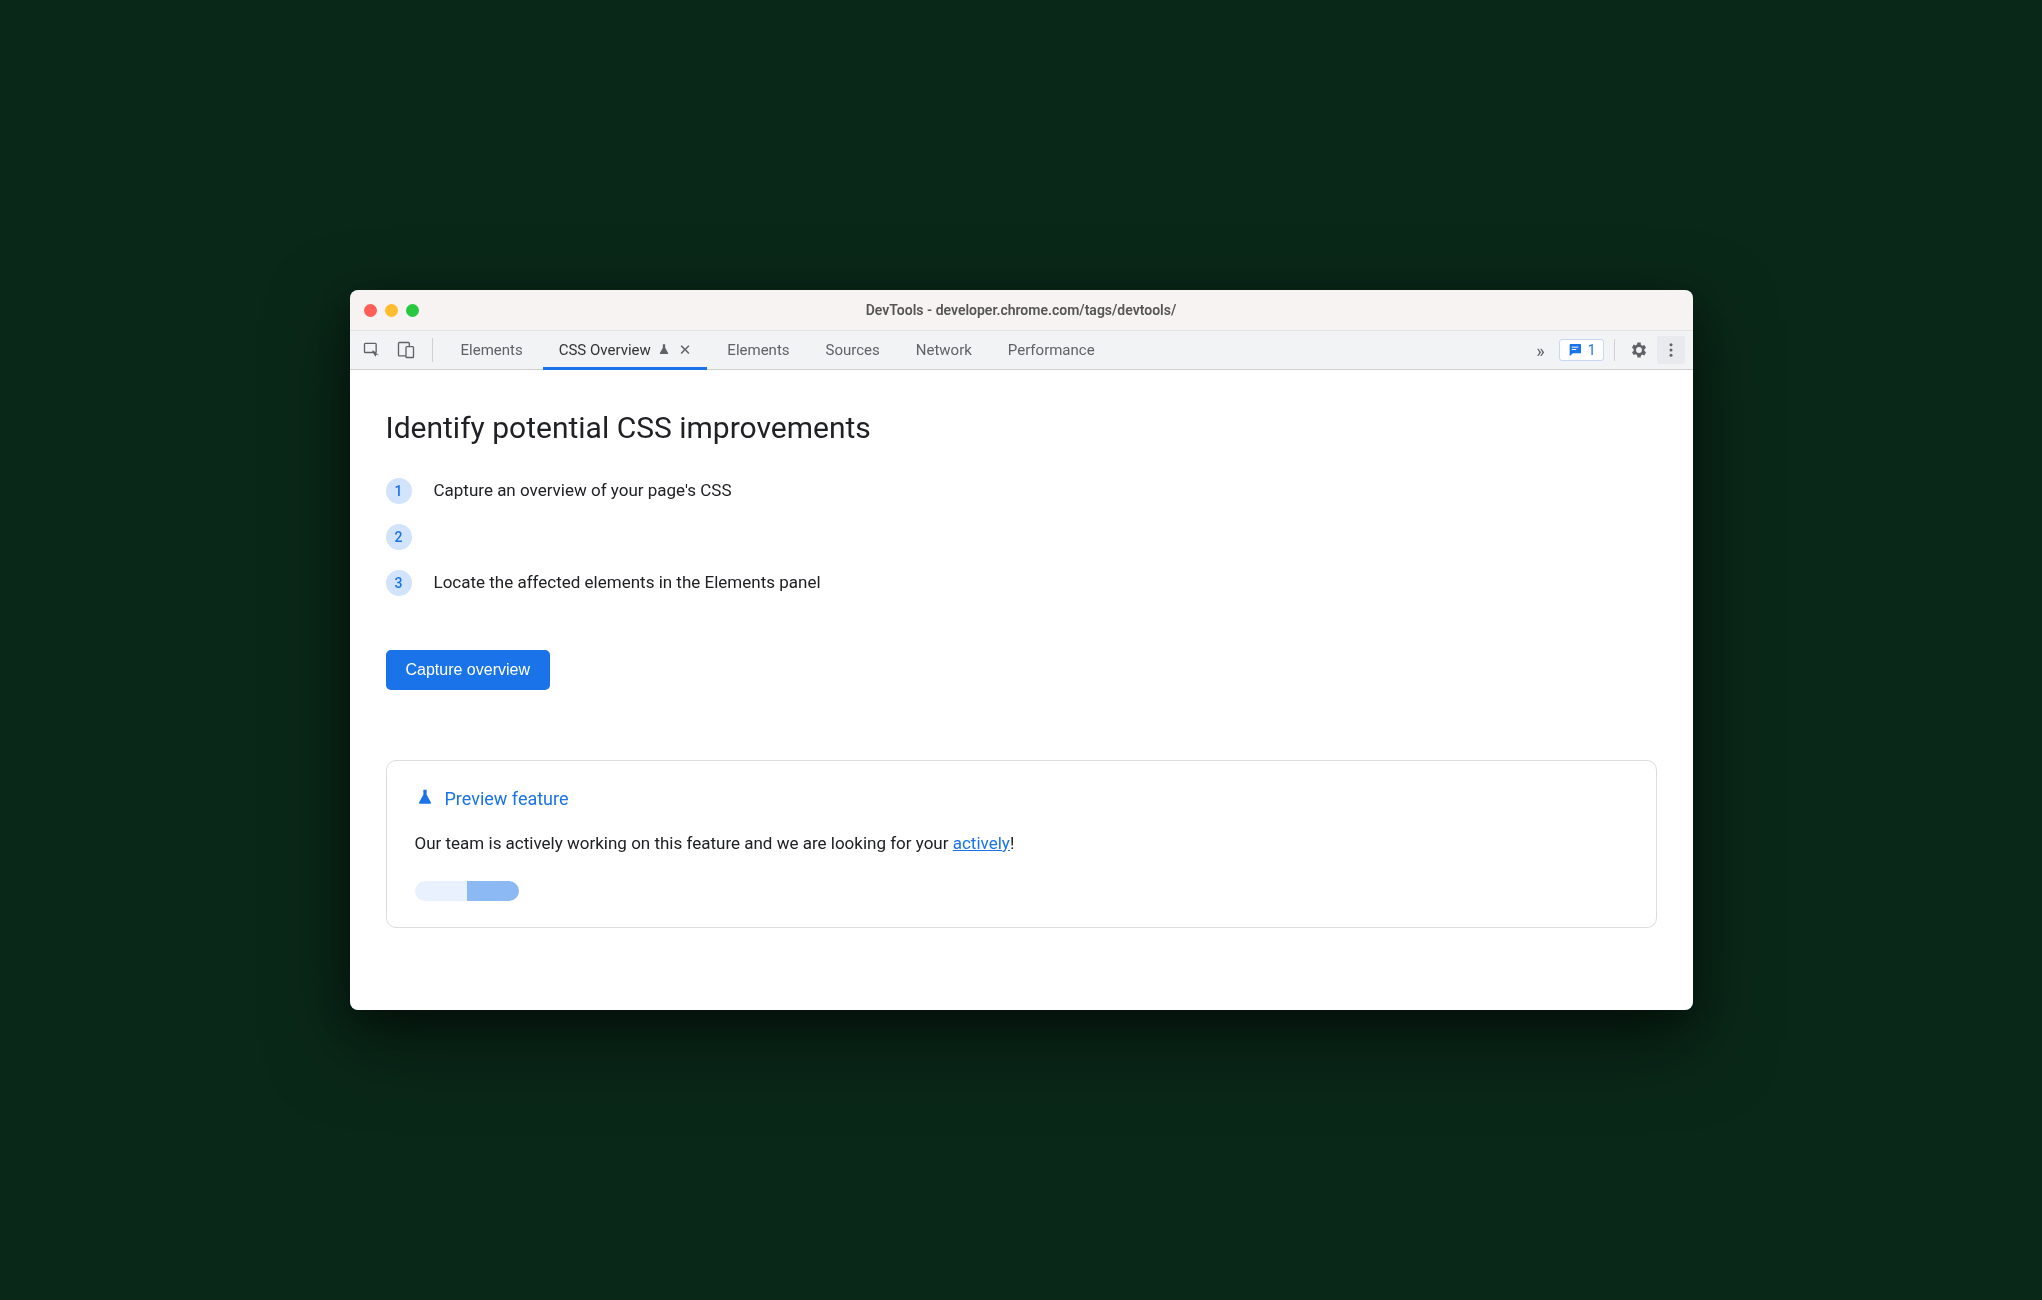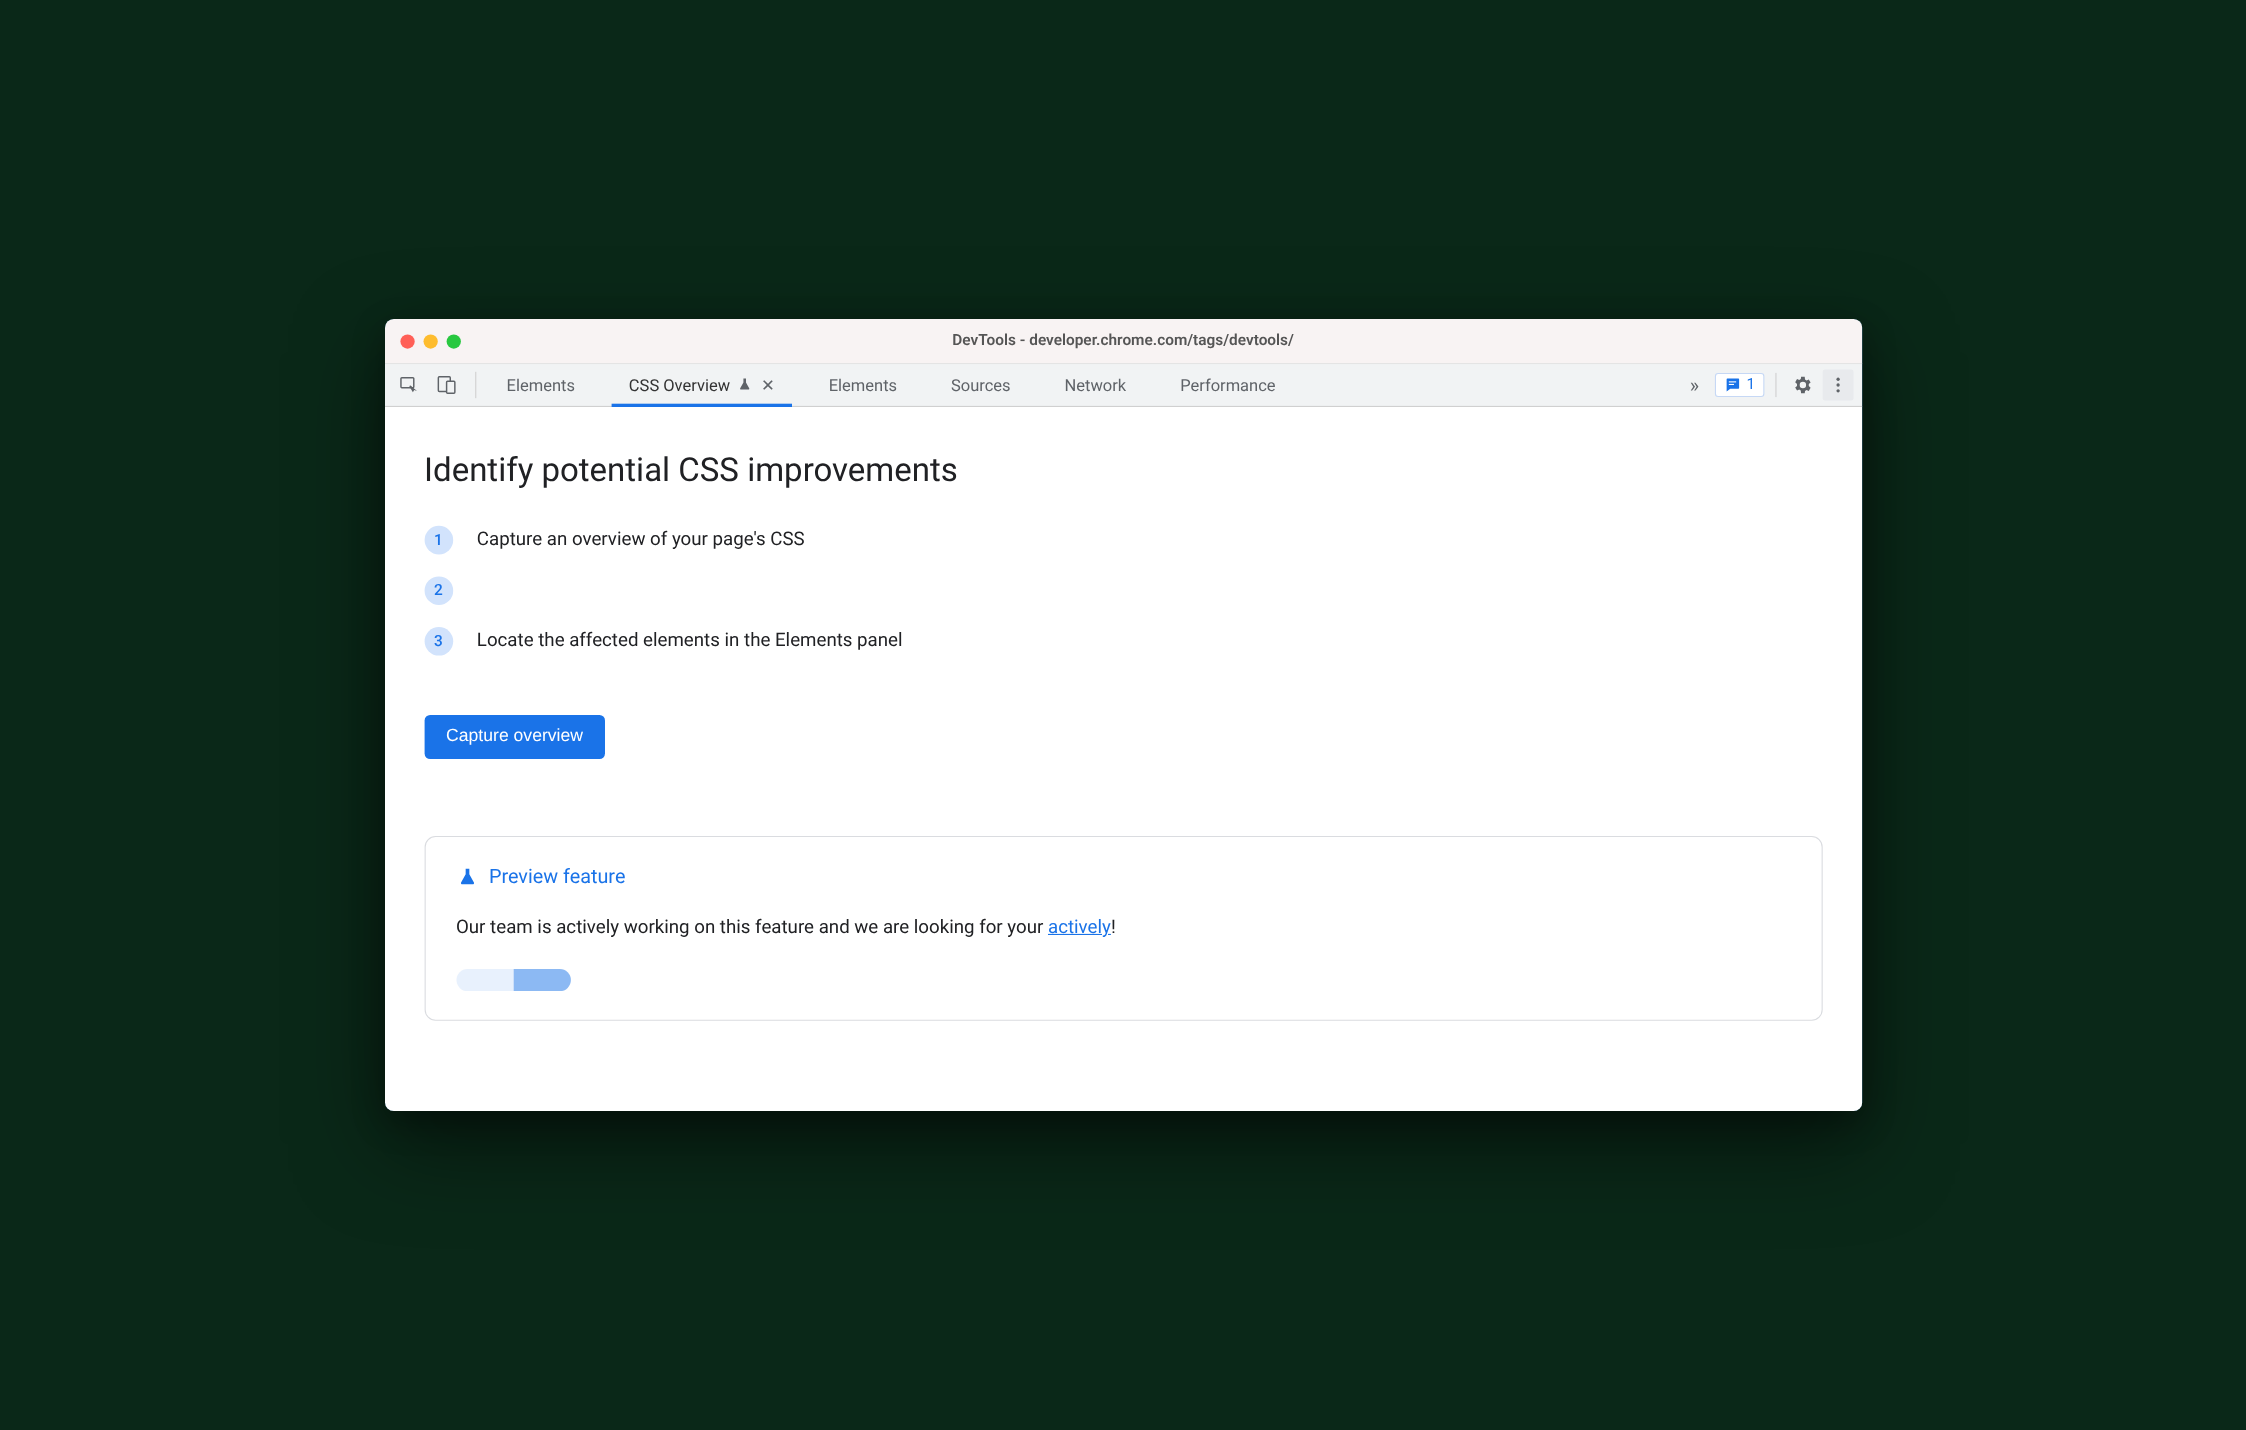--- a/index.html
+++ b/index.html
@@ -62,21 +62,21 @@
   width: 28px; height: 28px;
   display: flex; align-items: center; justify-content: center;
   cursor: pointer;
   color: #5f6368;
 }
 .tabs {
   display: flex;
   align-items: stretch;
   height: 100%;
   margin-left: 12px;
-  gap: 17px;
+  gap: 4px;
 }
 .tab {
   display: flex;
   align-items: center;
   padding: 0 16px;
   font-size: 15px;
   color: #5f6368;
   cursor: pointer;
   position: relative;
   gap: 6px;
@@ -175,21 +175,21 @@
   cursor: pointer;
 }
 .preview-box {
   margin-top: 70px;
   border: 1px solid #dadce0;
   border-radius: 10px;
   padding: 26px 28px;
 }
 .preview-header {
   display: flex;
-  align-items: flex-start;
+  align-items: center;
   gap: 10px;
   color: #1a73e8;
   font-size: 18px;
   margin-bottom: 24px;
 }
 .preview-header svg { width: 20px; height: 22px; }
 .preview-text {
   font-size: 17px;
   color: #202124;
   margin-bottom: 28px;

